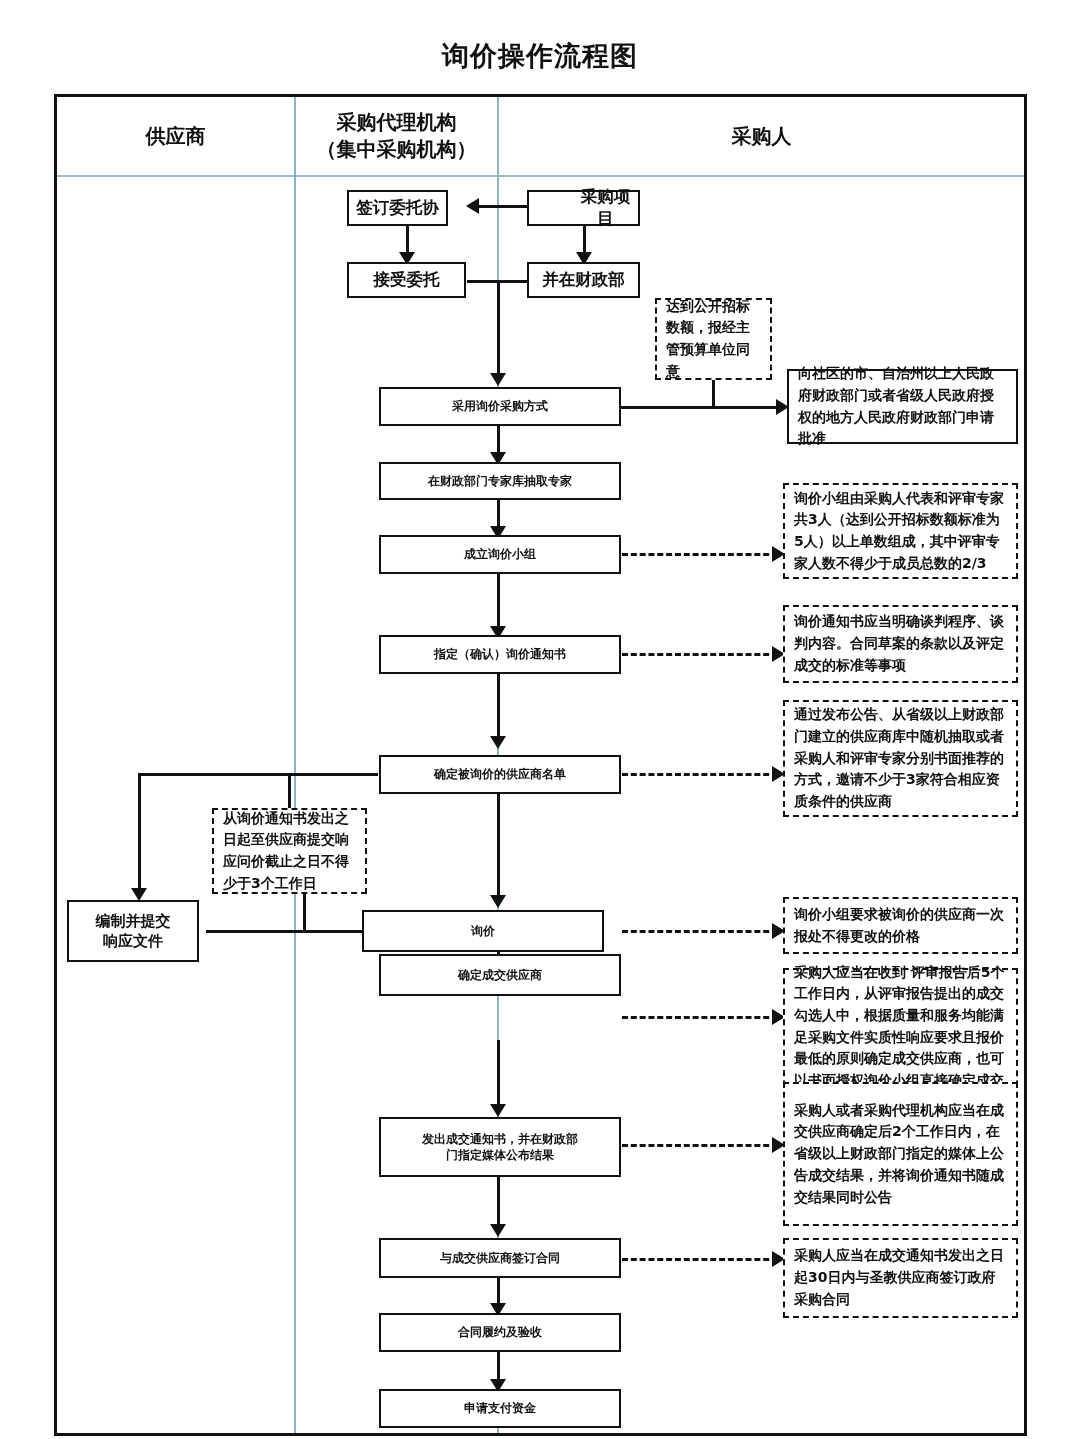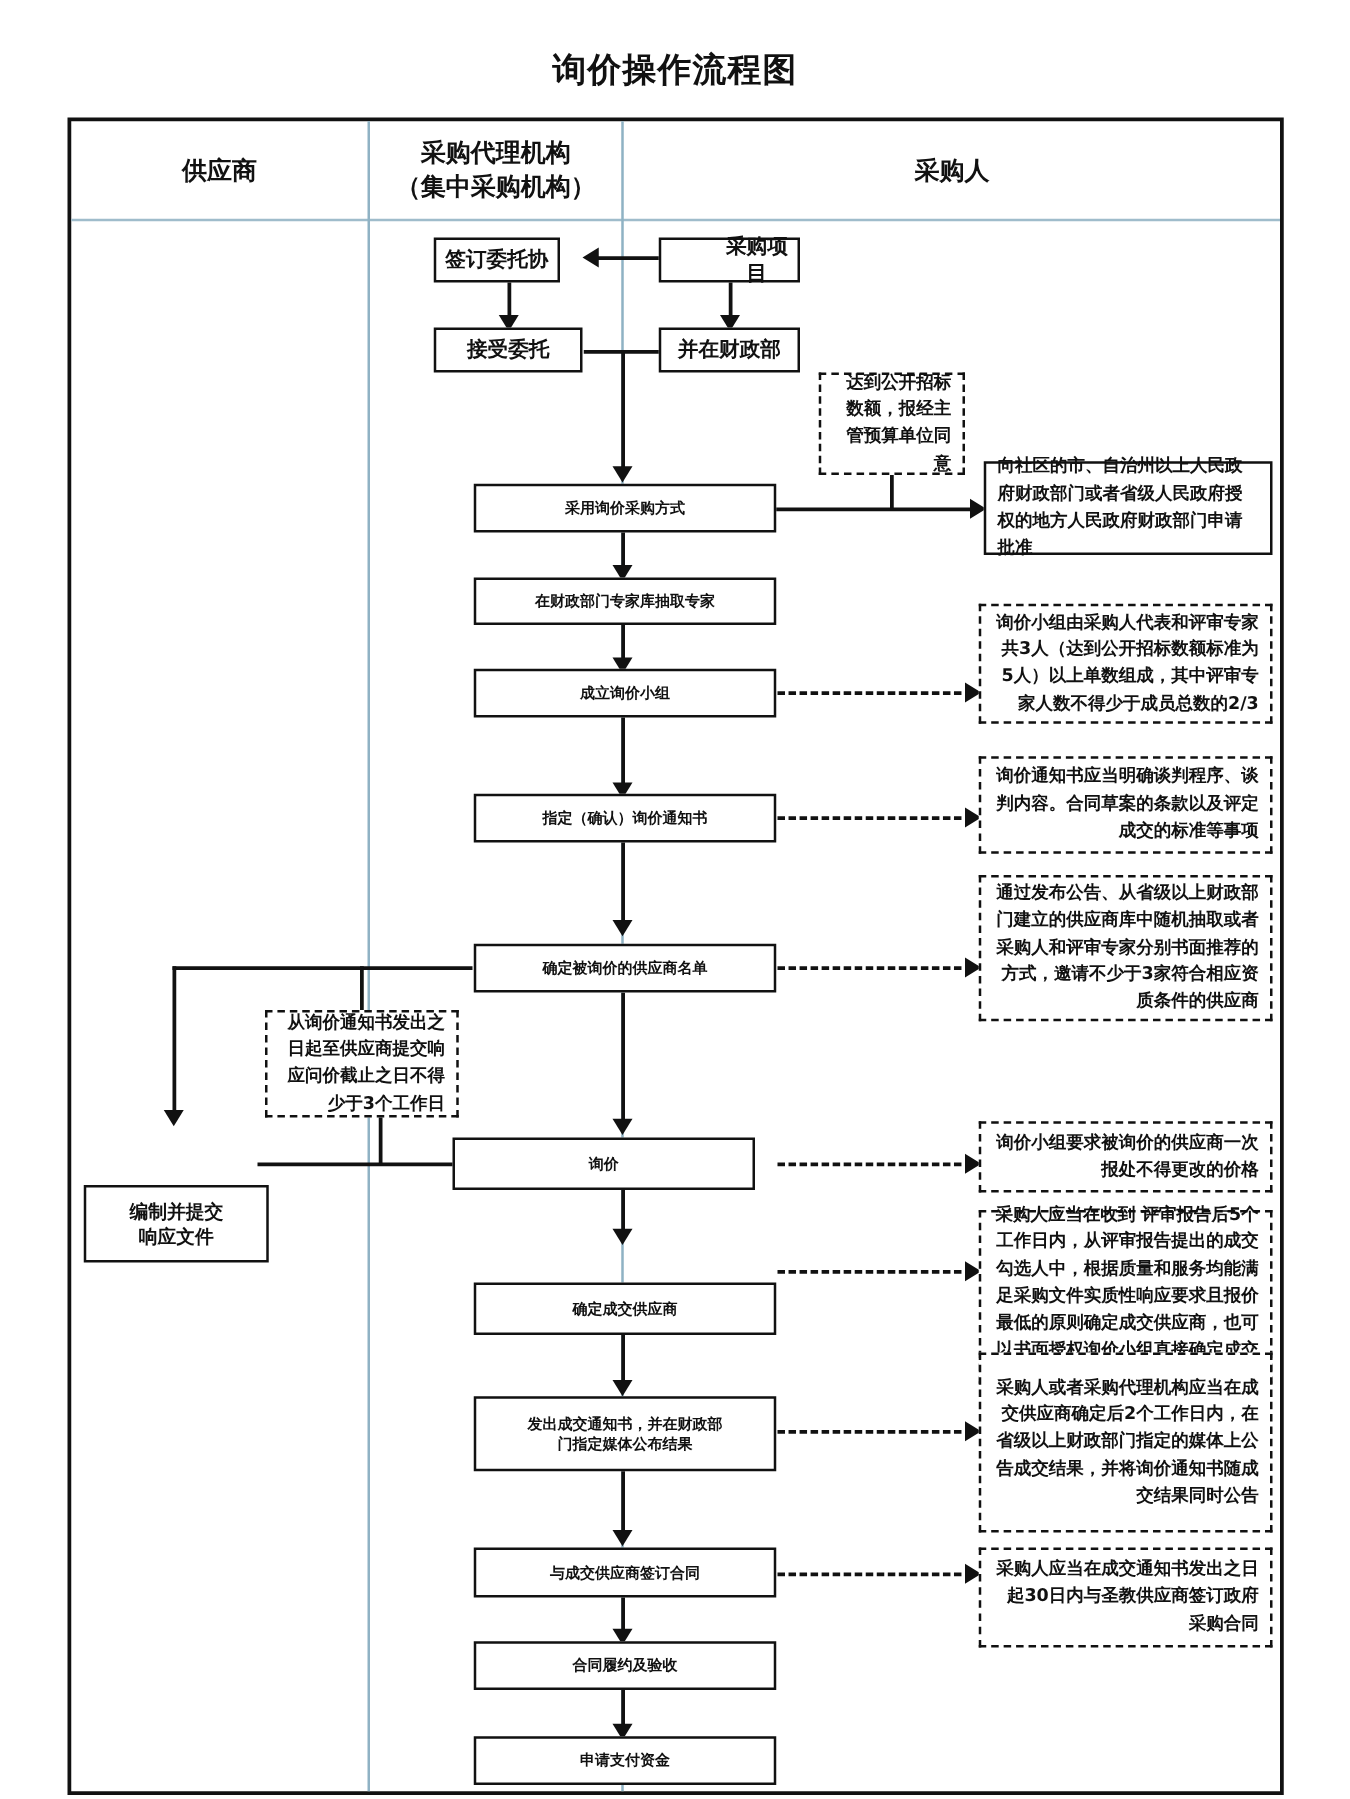--- a/index.html
+++ b/index.html
@@ -105,21 +105,21 @@
     text-align: left;
     justify-content: flex-start;
     padding: 7px 9px;
     line-height: 1.55;
   }
   
   .note-dash {
     border: 2.5px dashed #111111;
     font-size: 14px;
     font-weight: 700;
-    text-align: right;
+    text-align: left;
     justify-content: flex-start;
     padding: 7px 9px;
     line-height: 1.55;
   }
   .note-dash.center-note { font-size: 14px; }
 
   
   .ln {
     position: absolute;
     background: #111111;
@@ -292,32 +292,32 @@
   </div>
 
   <div class="node pbox" style="left:379px; top:635px; width:242px; height:39px;">
     <span>指定（确认）询价通知书</span>
   </div>
 
   <div class="node pbox" style="left:379px; top:755px; width:242px; height:39px;">
     <span>确定被询价的供应商名单</span>
   </div>
 
-  <div class="node pbox" style="left:67px; top:900px; width:148px; height:62px; font-size:15px;margin-top:48px;">
+  <div class="node pbox" style="left:67px; top:900px; width:132px; height:62px; font-size:15px;">
     <div>
       <div>编制并提交</div>
       <div>响应文件</div>
     </div>
   </div>
 
   <div class="node pbox" style="left:362px; top:910px; width:242px; height:42px;">
     <span>询价</span>
   </div>
 
-  <div class="node pbox" style="left:379px; top:1026px; width:242px; height:42px;">
+  <div class="node pbox" style="left:379px; top:954px; width:242px; height:42px;">
     <span>确定成交供应商</span>
   </div>
 
   <div class="node pbox" style="left:379px; top:1117px; width:242px; height:60px;">
     <div>
       <div>发出成交通知书，并在财政部</div>
       <div>门指定媒体公布结果</div>
     </div>
   </div>
 

